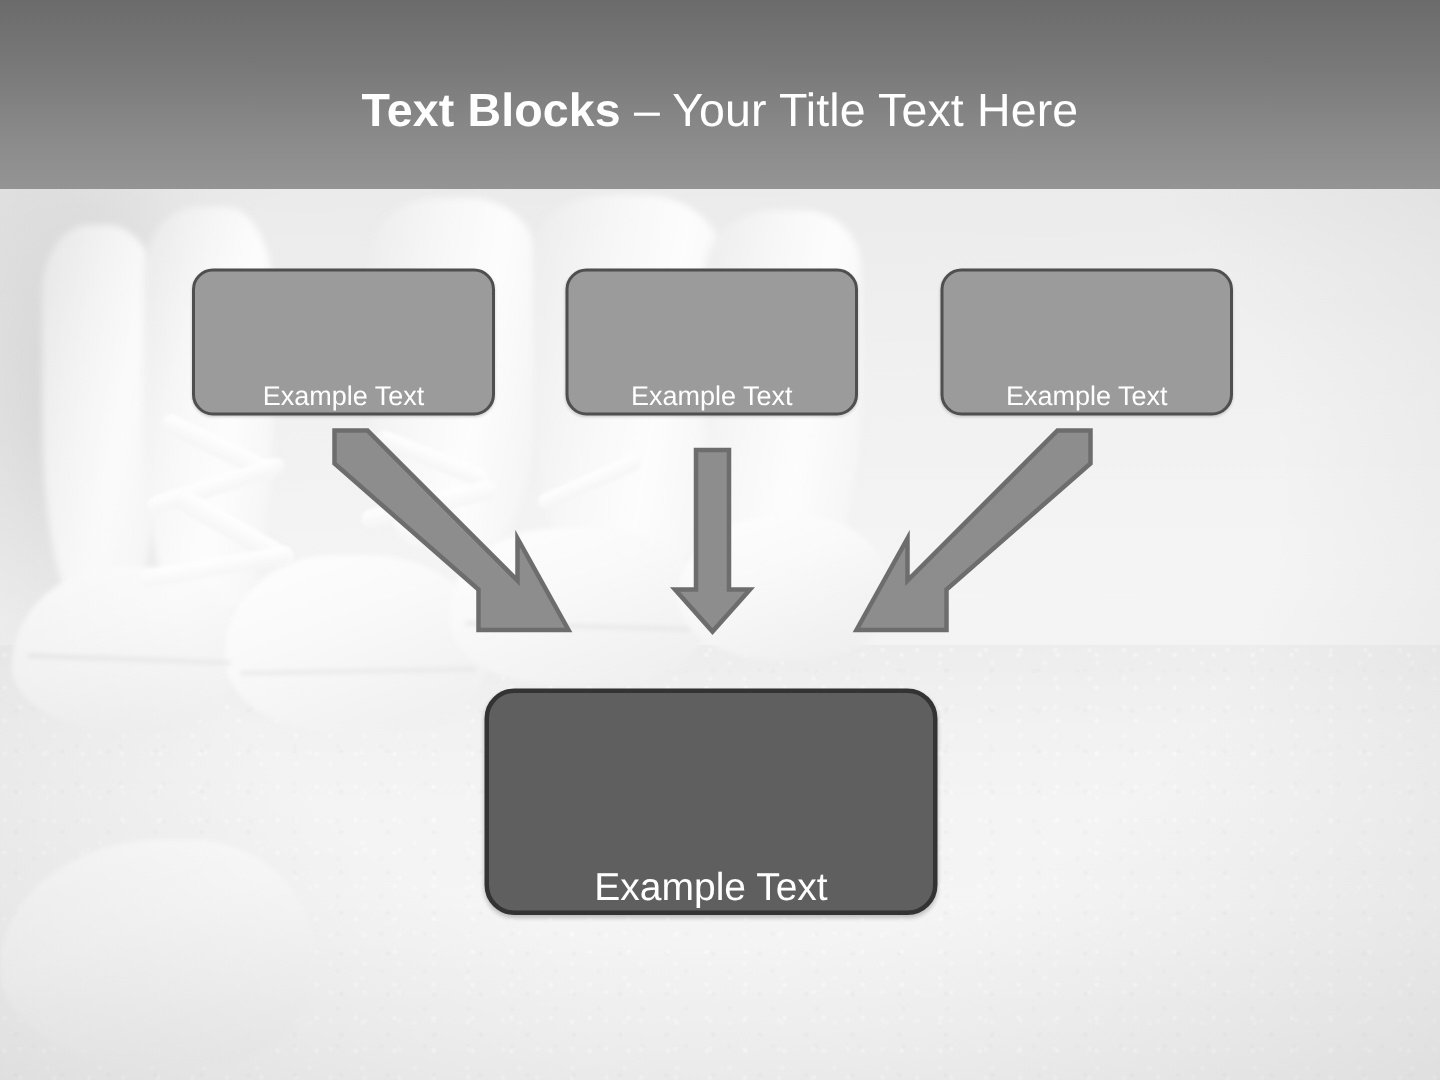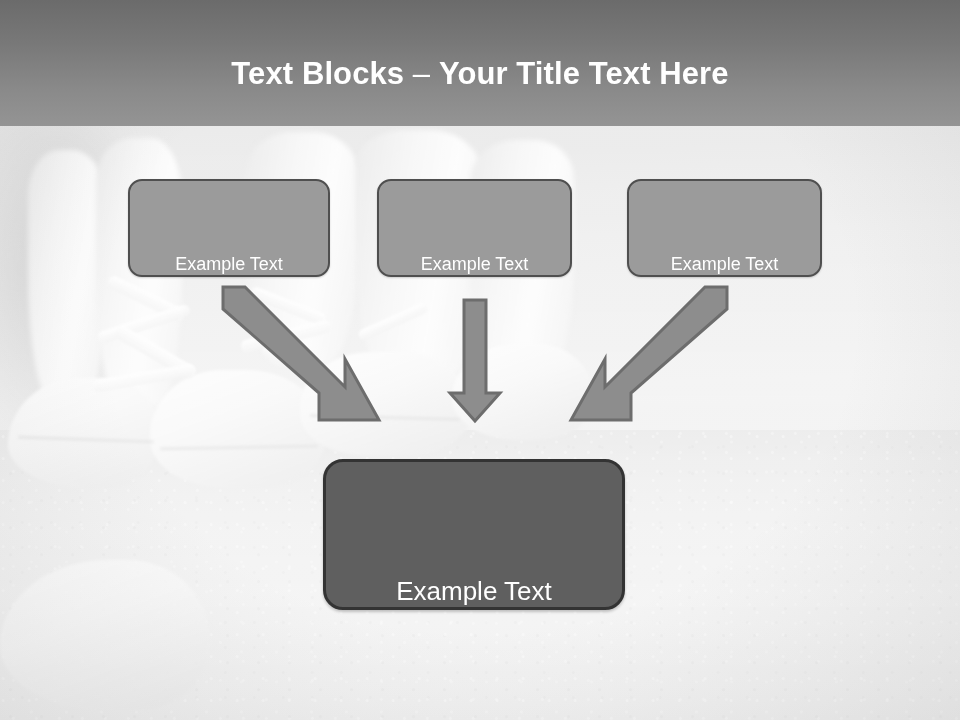--- a/index.html
+++ b/index.html
@@ -130,21 +130,21 @@
     top: 54px;
     text-align: center;
     color: #ffffff;
     font-size: 31px;
     line-height: 40px;
     letter-spacing: .1px;
     white-space: nowrap;
   }
   .title .t-strong { font-weight: bold; }
   .title .t-sep    { font-weight: normal; }
-  .title .t-rest   { font-weight: bold; }
+  .title .t-rest   { font-weight: normal; }
 
   
   .node-box {
     position: absolute;
     display: flex;
     align-items: flex-end;
     justify-content: center;
     box-sizing: border-box;
     color: #ffffff;
     text-align: center;

